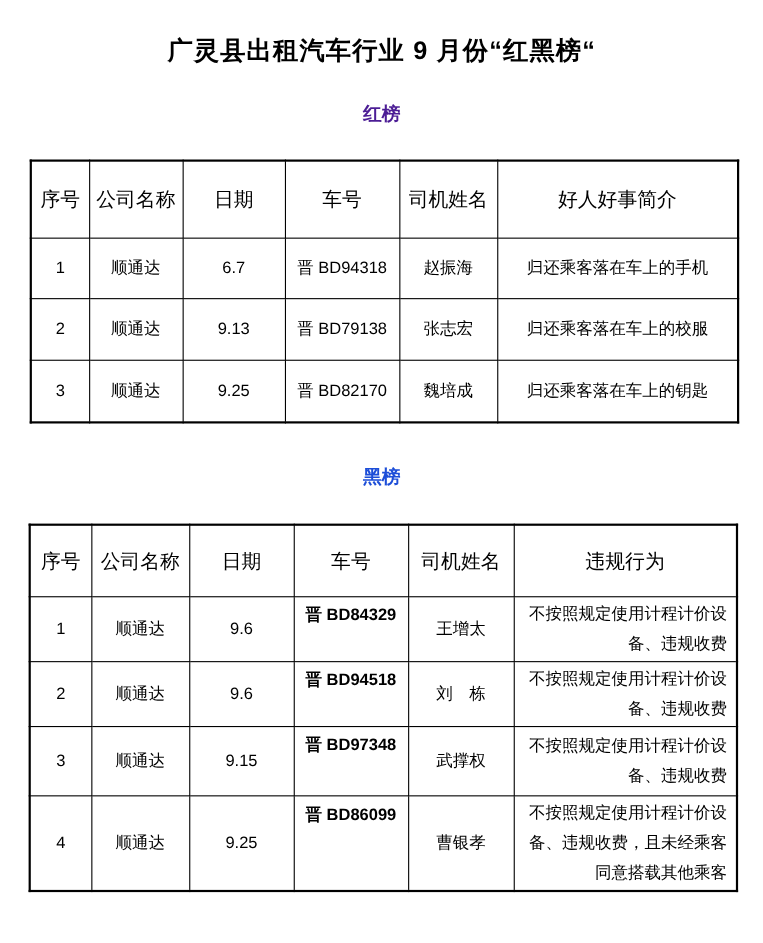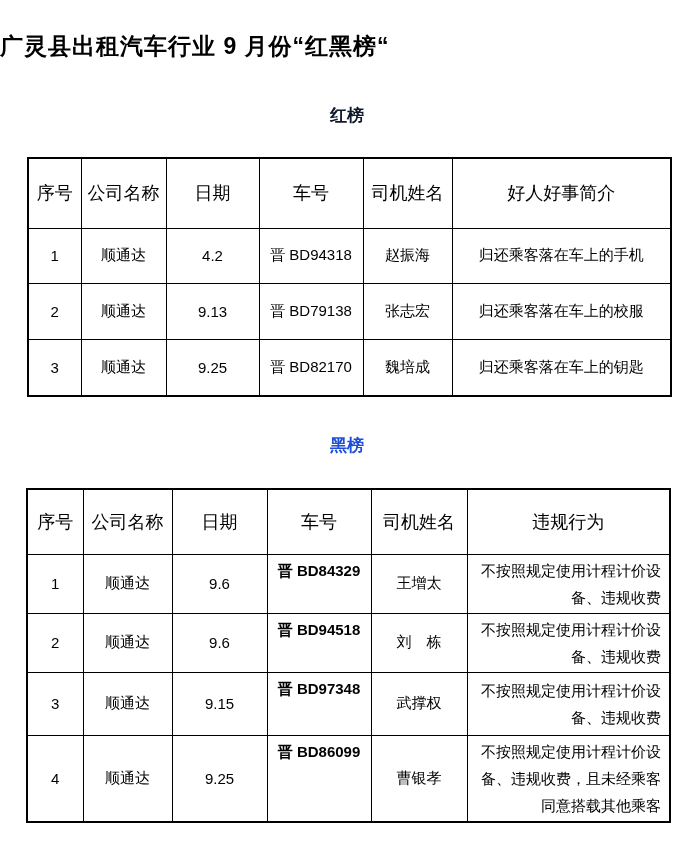--- a/index.html
+++ b/index.html
@@ -12,32 +12,32 @@
     overflow: hidden;
   }
   .page {
     position: relative;
     width: 694px;
     height: 857px;
     background: #ffffff;
   }
   .doc-title {
     padding-top: 31px;
-    text-align: left;
+    text-align: center;
     font-size: 23px;
     font-weight: bold;
     letter-spacing: 1px;
     color: #000000;
   }
   .section-label {
     text-align: center;
     font-size: 17px;
     font-weight: bold;
   }
-  .section-label.red { margin-top: 42px; color: #0f172a; }
+  .section-label.red { margin-top: 30px; color: #4c1d95; }
   .section-label.black { margin-top: 37px; color: #1d4ed8; }
 
   table.list-table {
     border-collapse: collapse;
     table-layout: fixed;
     width: 643px;
     margin-left: 27px;
     border: 2px solid #000000;
   }
   table.red-table { margin-top: 30px; }
@@ -110,21 +110,21 @@
         <td>日期</td>
         <td>车号</td>
         <td>司机姓名</td>
         <td>好人好事简介</td>
       </tr>
     </thead>
     <tbody>
       <tr style="height:55px;">
         <td class="cell-serial">1</td>
         <td class="cell-company">顺通达</td>
-        <td class="cell-date">4.2</td>
+        <td class="cell-date">6.7</td>
         <td class="cell-plate">晋 BD94318</td>
         <td class="cell-driver">赵振海</td>
         <td class="cell-desc">归还乘客落在车上的手机</td>
       </tr>
       <tr style="height:56px;">
         <td class="cell-serial">2</td>
         <td class="cell-company">顺通达</td>
         <td class="cell-date">9.13</td>
         <td class="cell-plate">晋 BD79138</td>
         <td class="cell-driver">张志宏</td>

